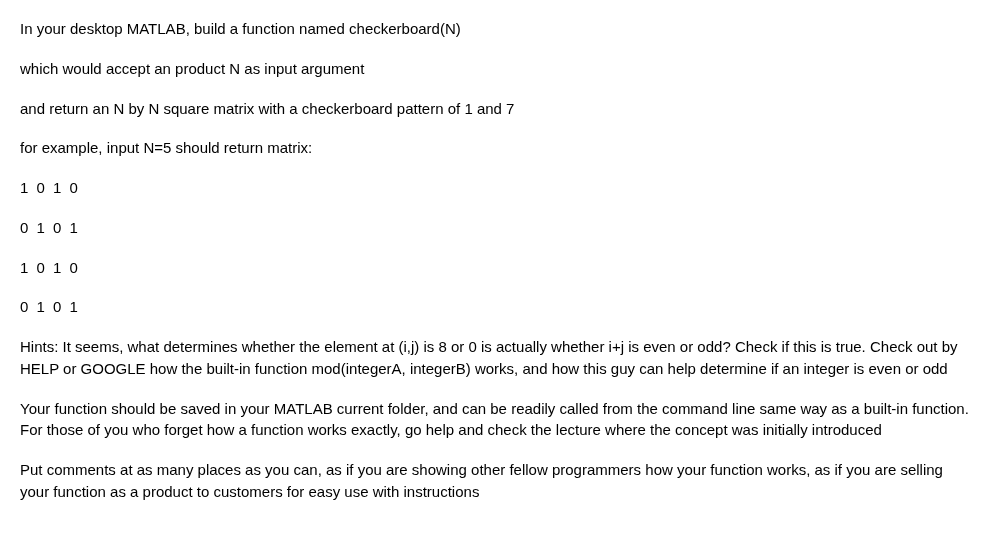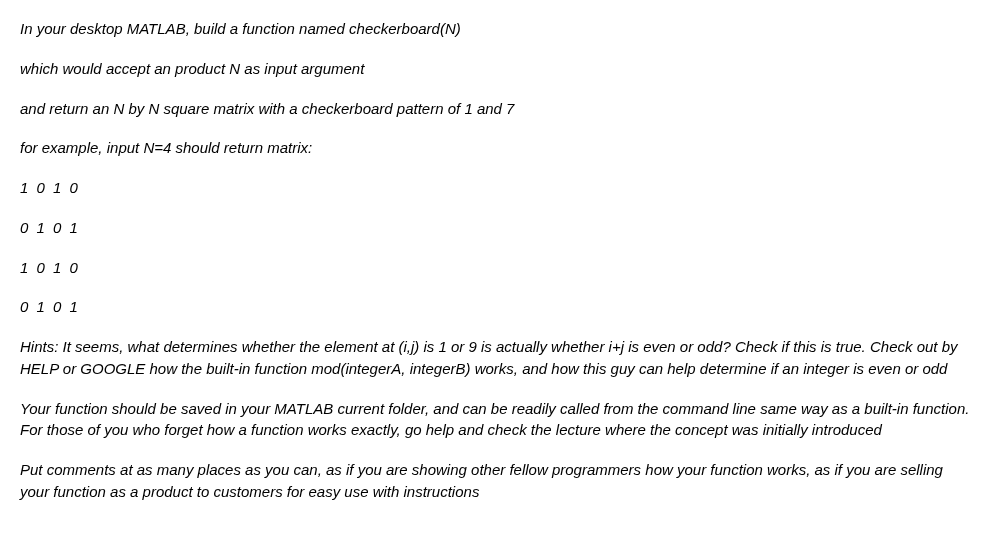--- a/index.html
+++ b/index.html
@@ -1,19 +1,18 @@
 <!DOCTYPE html>
 <html><head>
   <meta charset="utf-8">
   <style>
     * {
       margin: 0;
       padding: 0;
       box-sizing: border-box;
-      font-style: italic;
     }
     body {
       font-family: Arial, Helvetica, sans-serif;
       background: #ffffff;
       color: #000000;
       padding: 18px 20px;
       width: 991px;
       font-size: 15px;
       line-height: 1.45;
     }
@@ -23,20 +22,20 @@
     .spaced {
       letter-spacing: 2px;
     }
   </style>
 </head>
 <body>
 
 <div class="para">In your desktop MATLAB, build a function named checkerboard(N)</div>
 <div class="para">which would accept an product N as input argument</div>
 <div class="para">and return an N by N square matrix with a checkerboard pattern of 1 and 7</div>
-<div class="para">for example, input N=4 should return matrix:</div>
+<div class="para">for example, input N=5 should return matrix:</div>
 <div class="para spaced">1 0 1 0</div>
 <div class="para spaced">0 1 0 1</div>
 <div class="para spaced">1 0 1 0</div>
 <div class="para spaced">0 1 0 1</div>
-<div class="para">Hints: It seems, what determines whether the element at (i,j) is 1 or 9 is actually whether i+j is even or odd? Check if this is true. Check out by HELP or GOOGLE how the built-in function mod(integerA, integerB) works, and how this guy can help determine if an integer is even or odd</div>
+<div class="para">Hints: It seems, what determines whether the element at (i,j) is 8 or 0 is actually whether i+j is even or odd? Check if this is true. Check out by HELP or GOOGLE how the built-in function mod(integerA, integerB) works, and how this guy can help determine if an integer is even or odd</div>
 <div class="para">Your function should be saved in your MATLAB current folder, and can be readily called from the command line same way as a built-in function. For those of you who forget how a function works exactly, go help and check the lecture where the concept was initially introduced</div>
 <div class="para">Put comments at as many places as you can, as if you are showing other fellow programmers how your function works, as if you are selling your function as a product to customers for easy use with instructions</div>
 
 </body></html>

